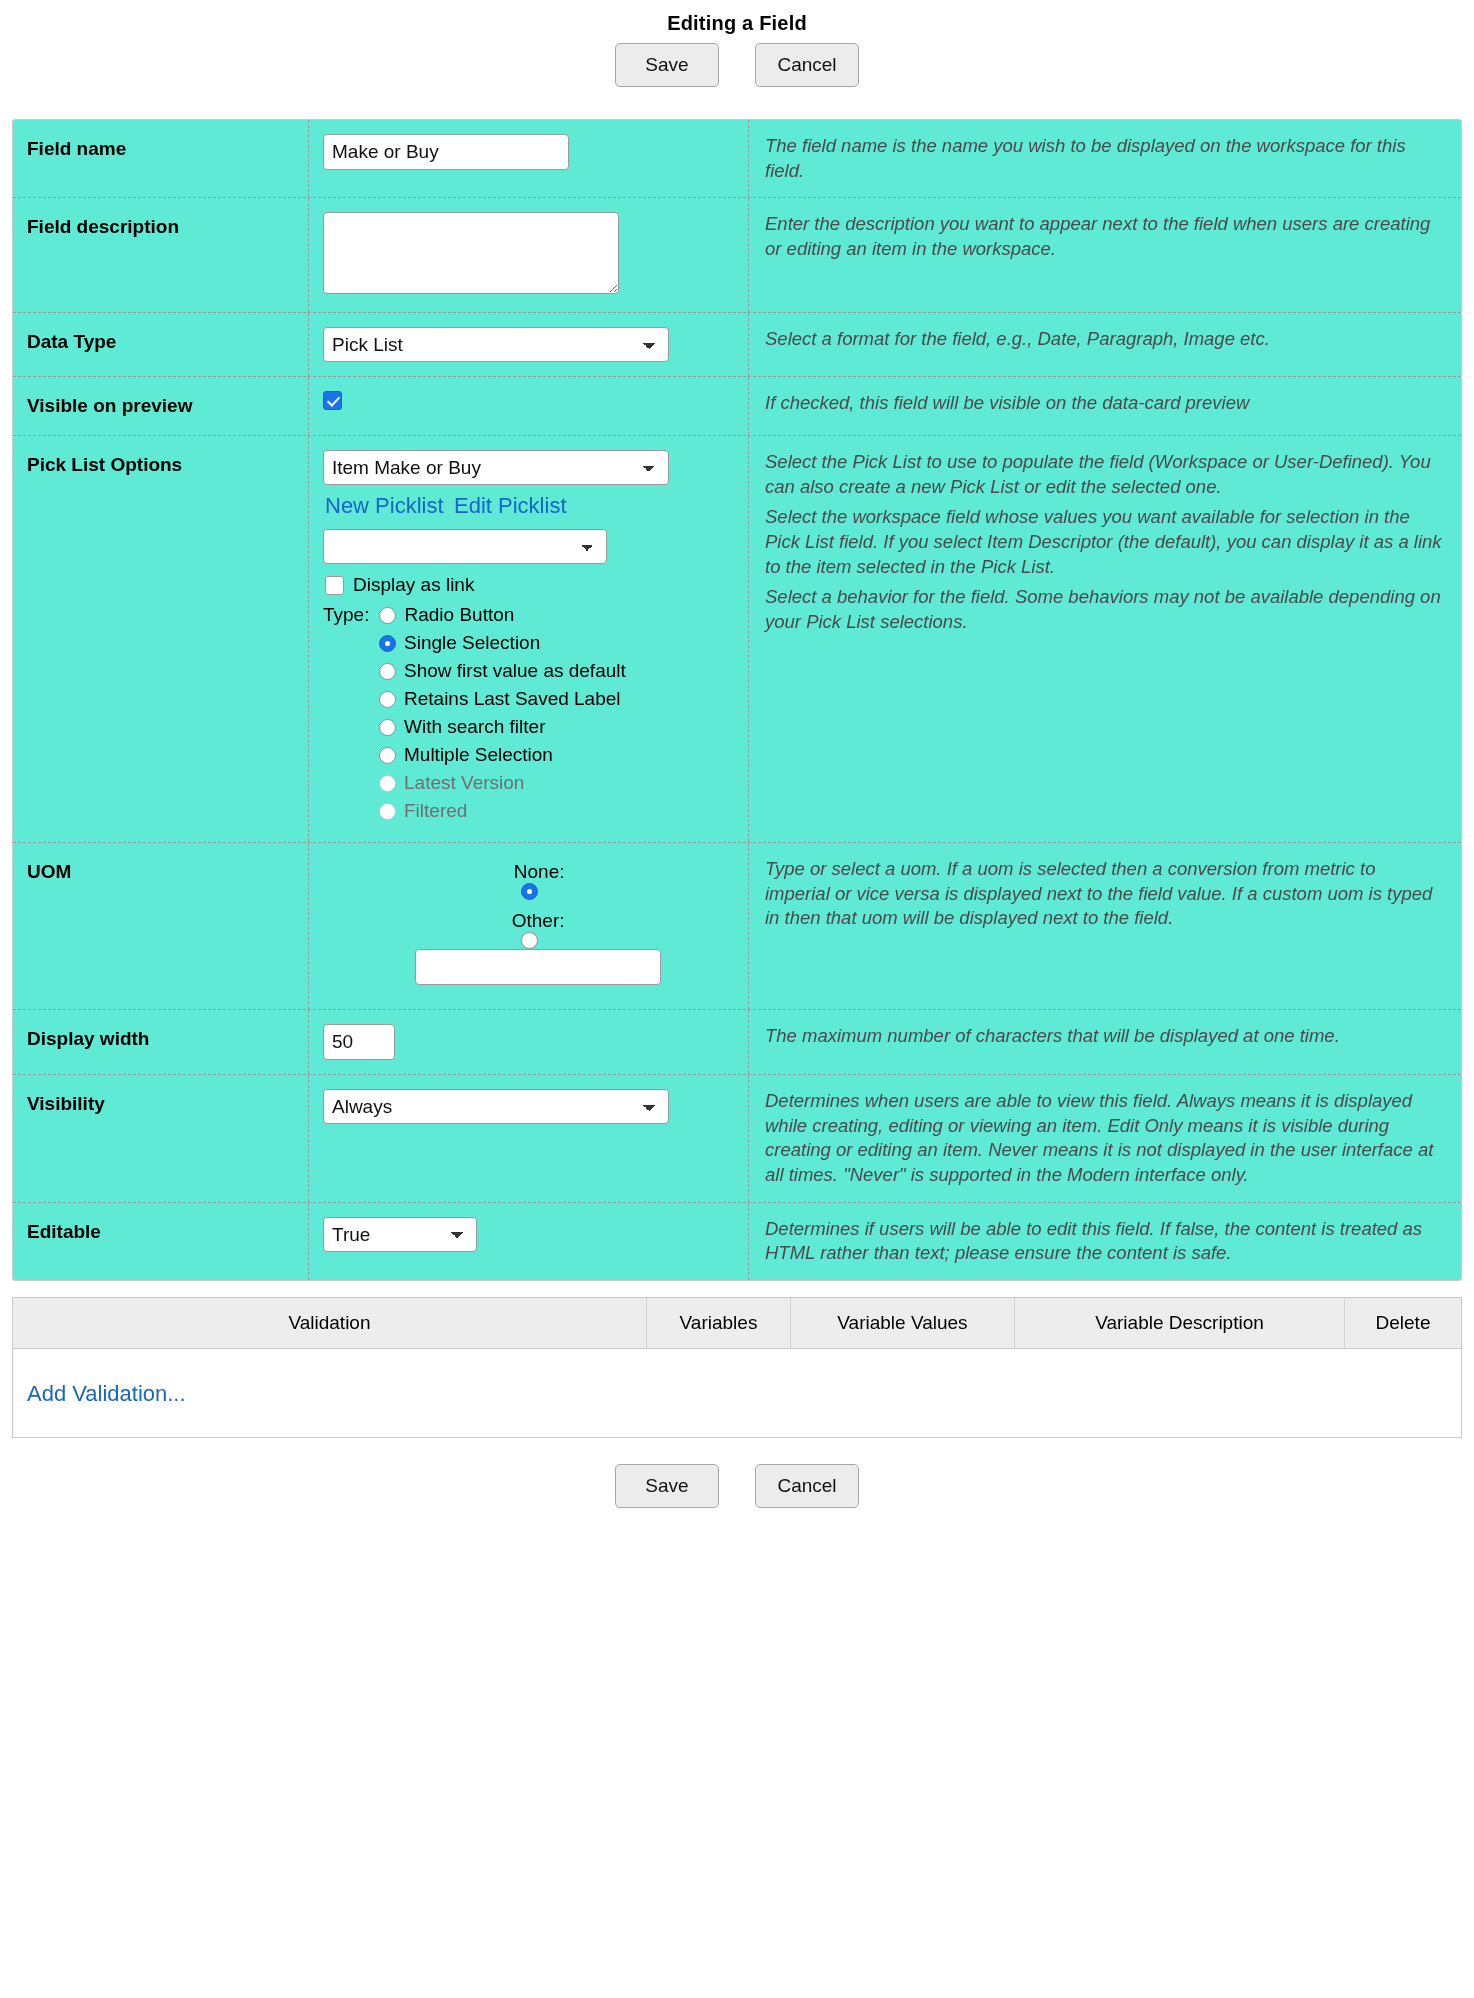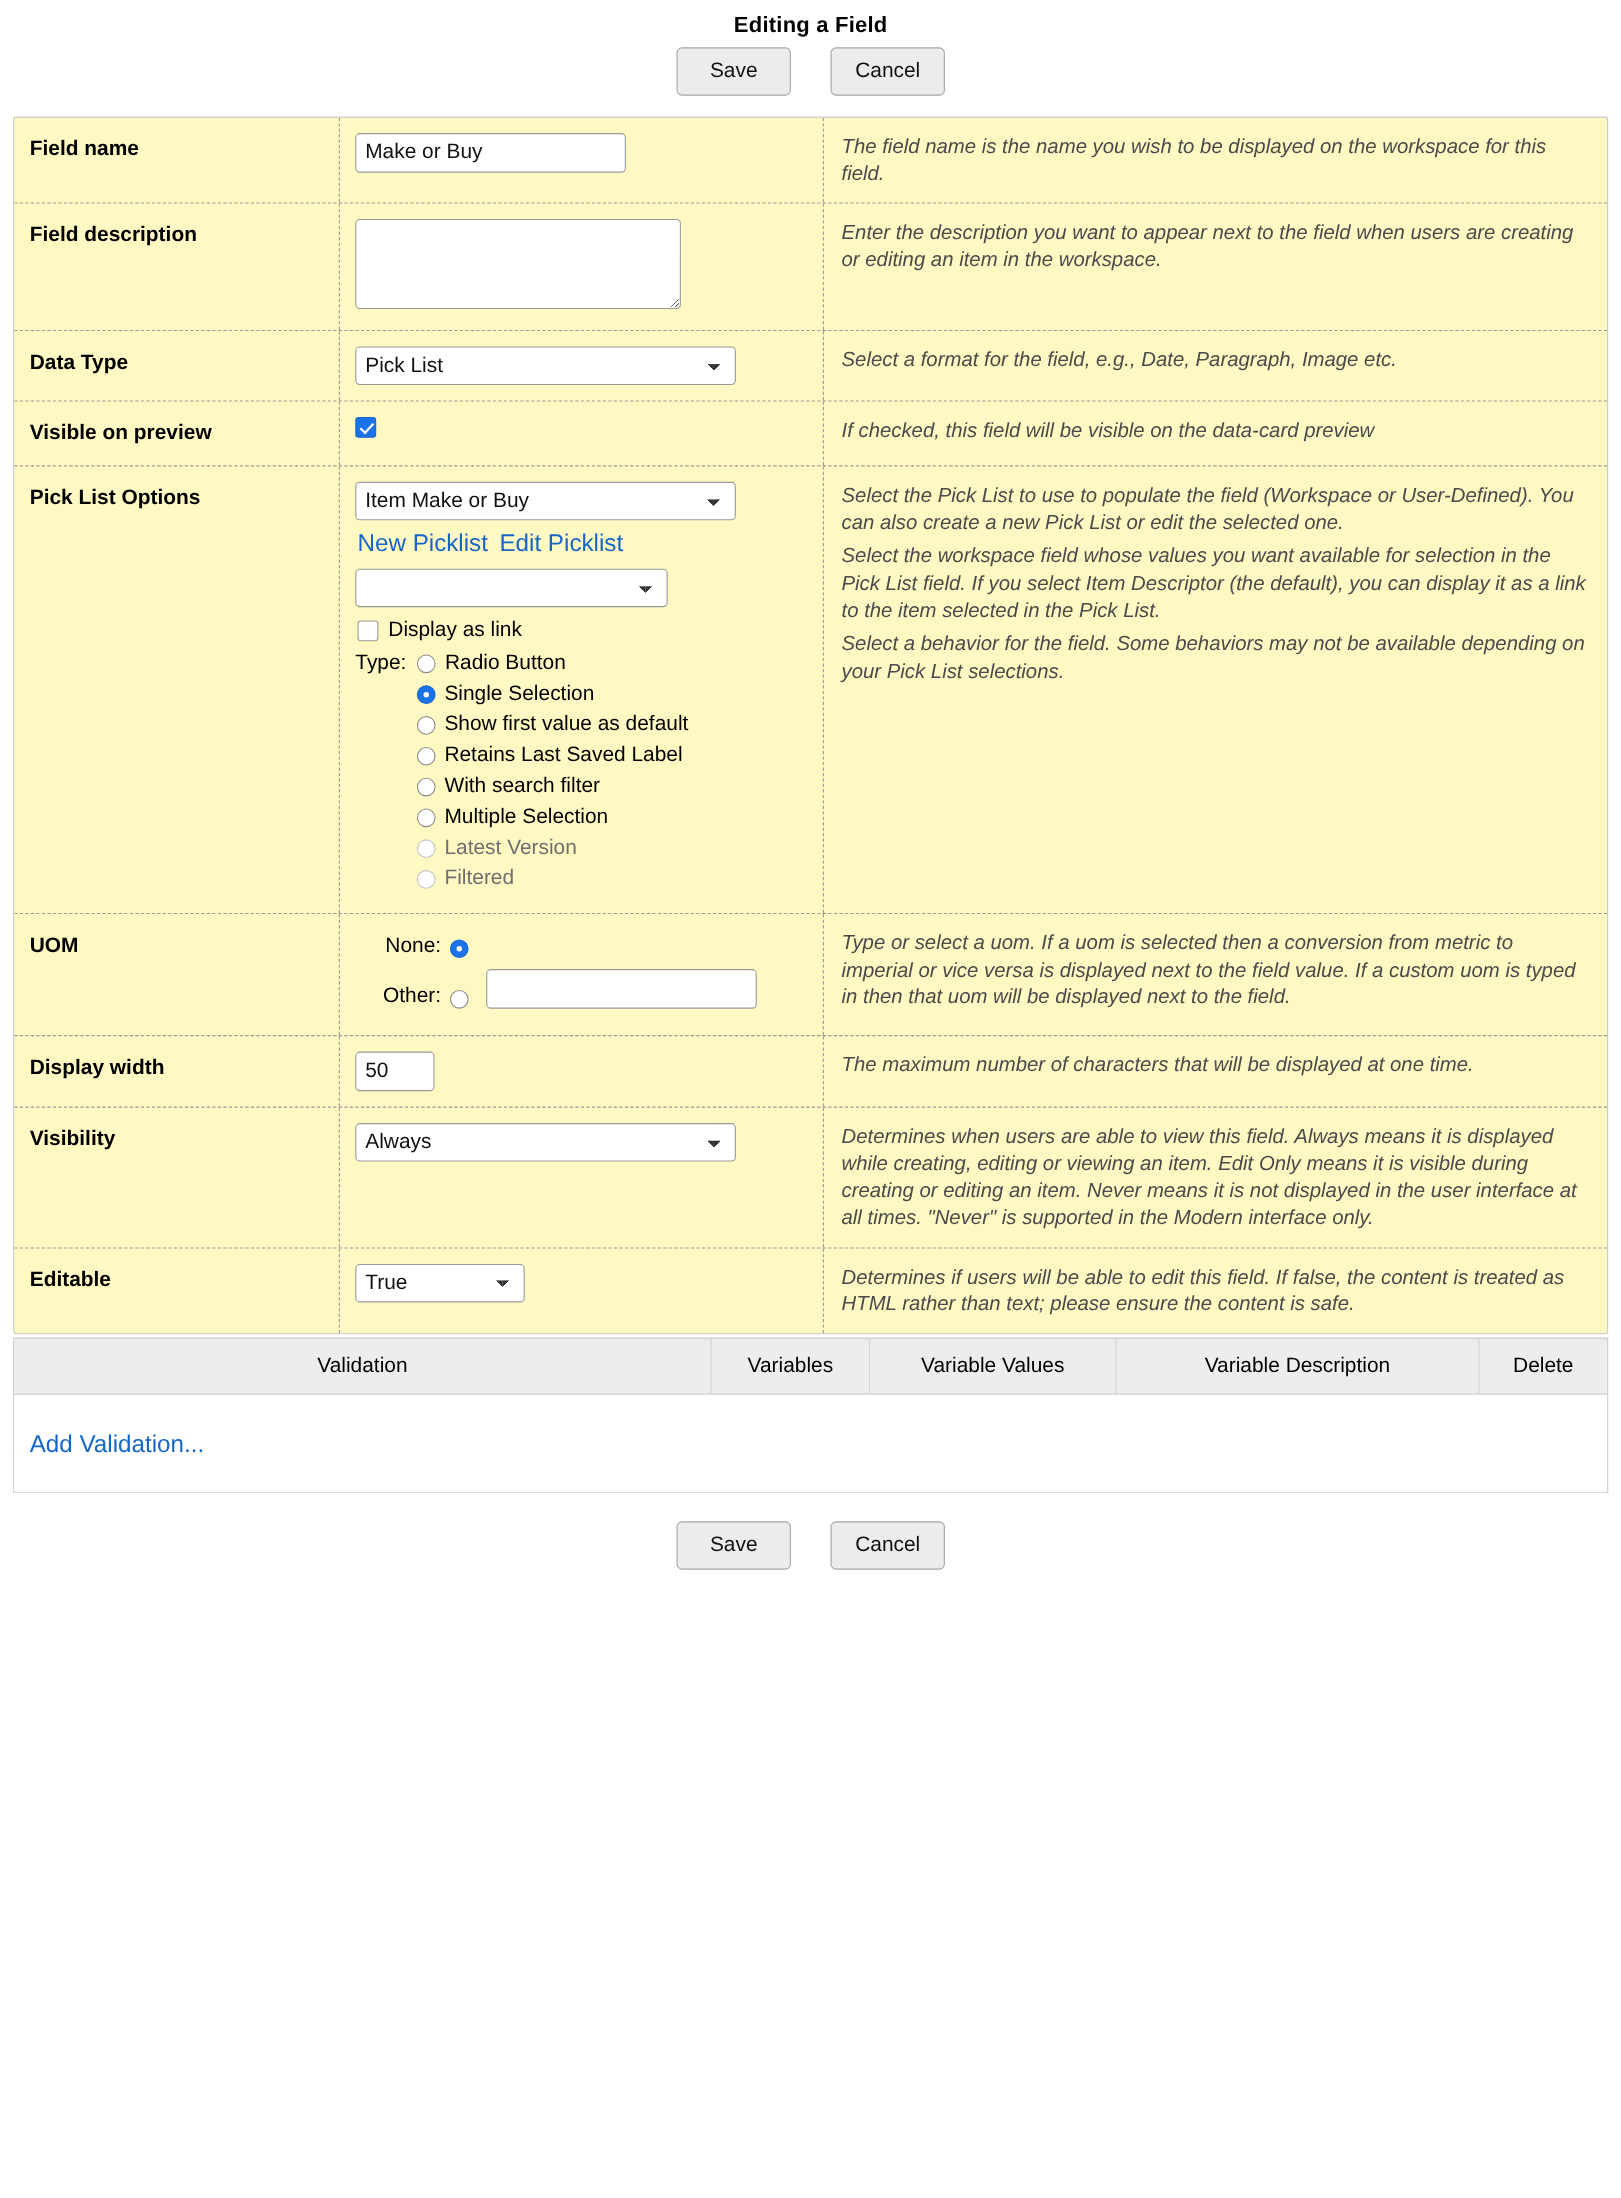--- a/index.html
+++ b/index.html
@@ -39,25 +39,25 @@
     font-family: "Liberation Sans", sans-serif;
     background: #ececec;
     border: 1px solid #a6a6a6;
     border-radius: 5px;
     color: #111;
     cursor: pointer;
   }
 
   
   .form-table {
-    margin: 3px 12px;
+    margin: 16px 12px;
     border: 1px solid #c9c9c9;
     border-radius: 3px;
     overflow: hidden;
-    background: #fef9c3;
+    background: #5eead4;
   }
   .row {
     display: flex;
     align-items: stretch;
     border-bottom: 1px dashed #9a9a9a;
   }
   .row:last-child { border-bottom: none; }
   .cell-label {
     width: 296px;
     flex: 0 0 296px;
@@ -213,23 +213,24 @@
     align-items: center;
     gap: 9px;
     font-size: 19px;
     margin: 10px 0 4px 2px;
   }
 
   
   .uom-row .cell-input { padding-top: 18px; }
   .uom-line {
     display: flex;
-    align-items: flex-end;
+    align-items: center;
     font-size: 19px;
     margin-bottom: 10px;
+    flex-direction: column;
   }
   .uom-line .uom-lbl {
     width: 78px;
     text-align: right;
     margin-right: 8px;
   }
   .uom-line input { margin-left: 16px; }
 
   
   .val-table {

